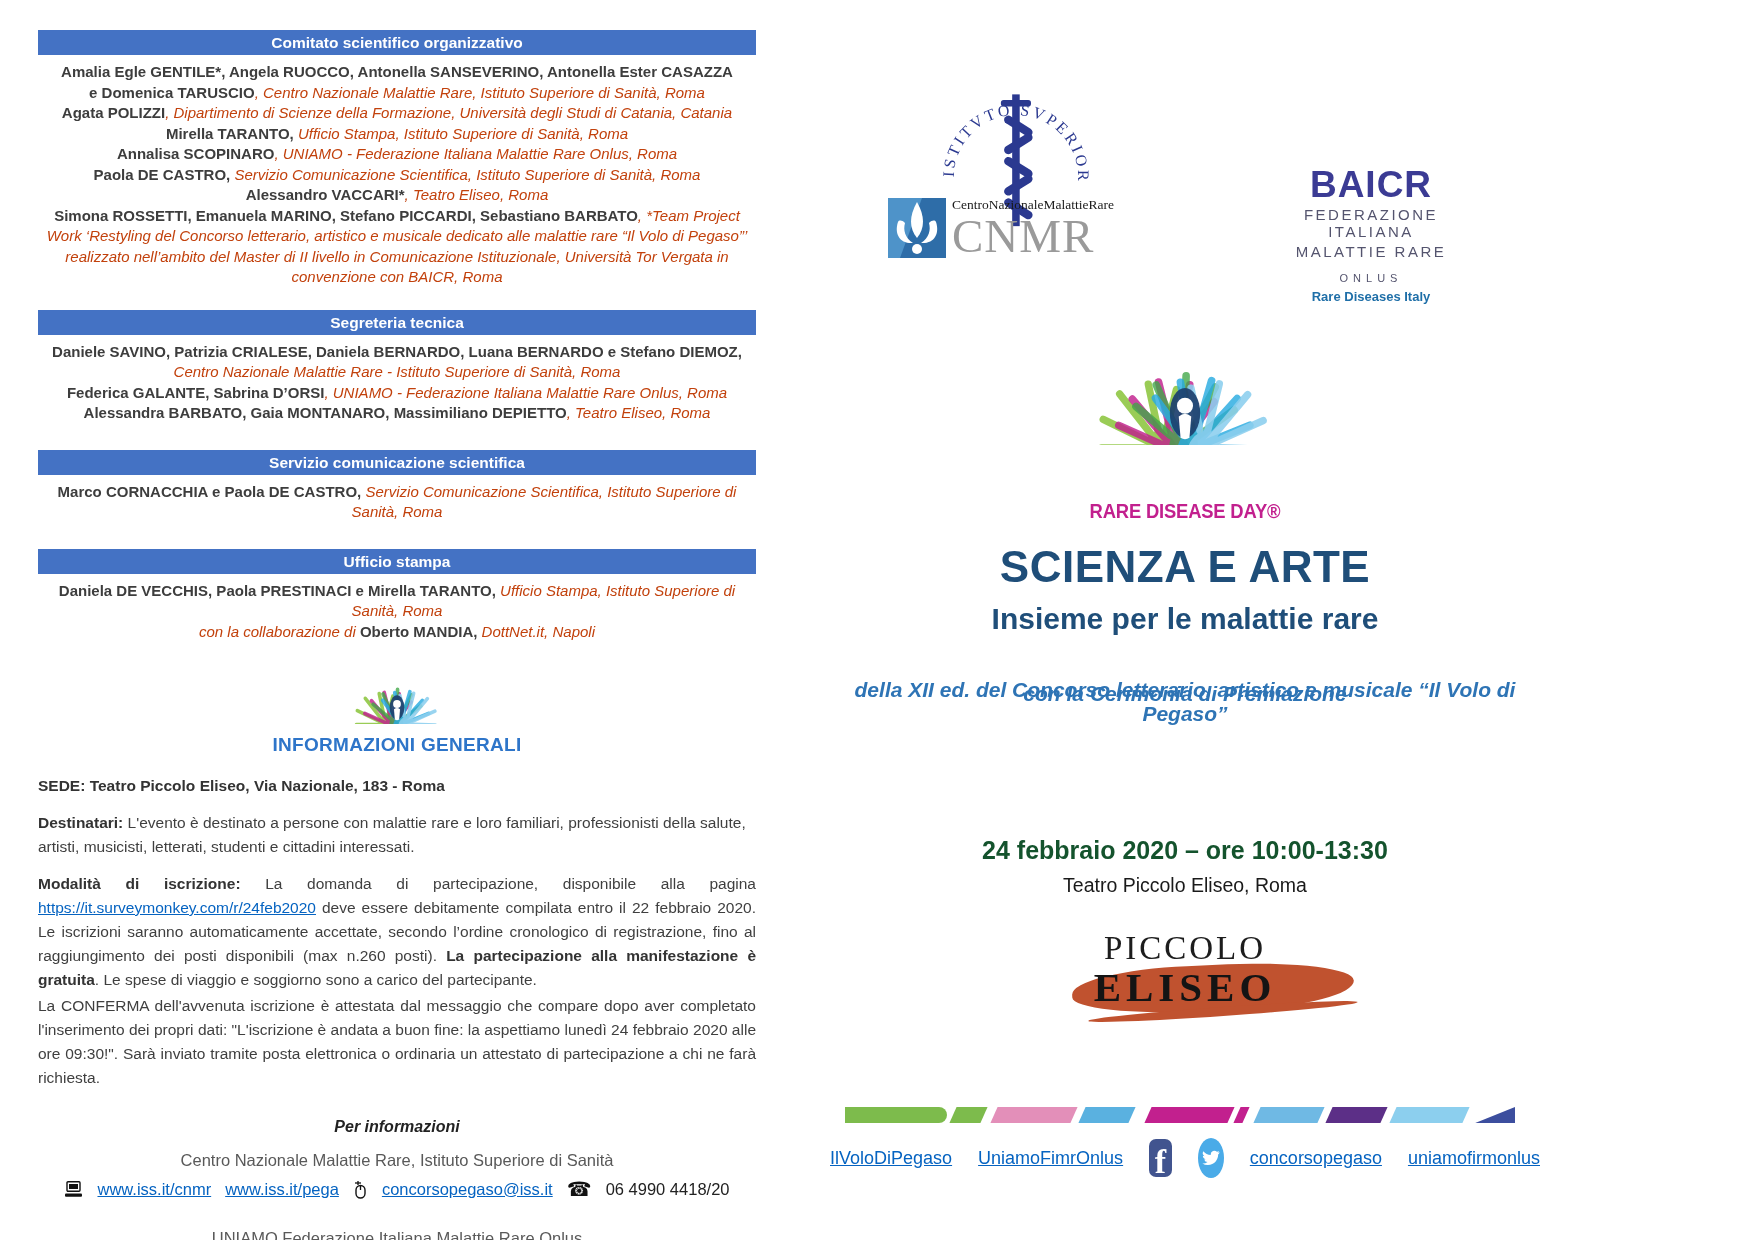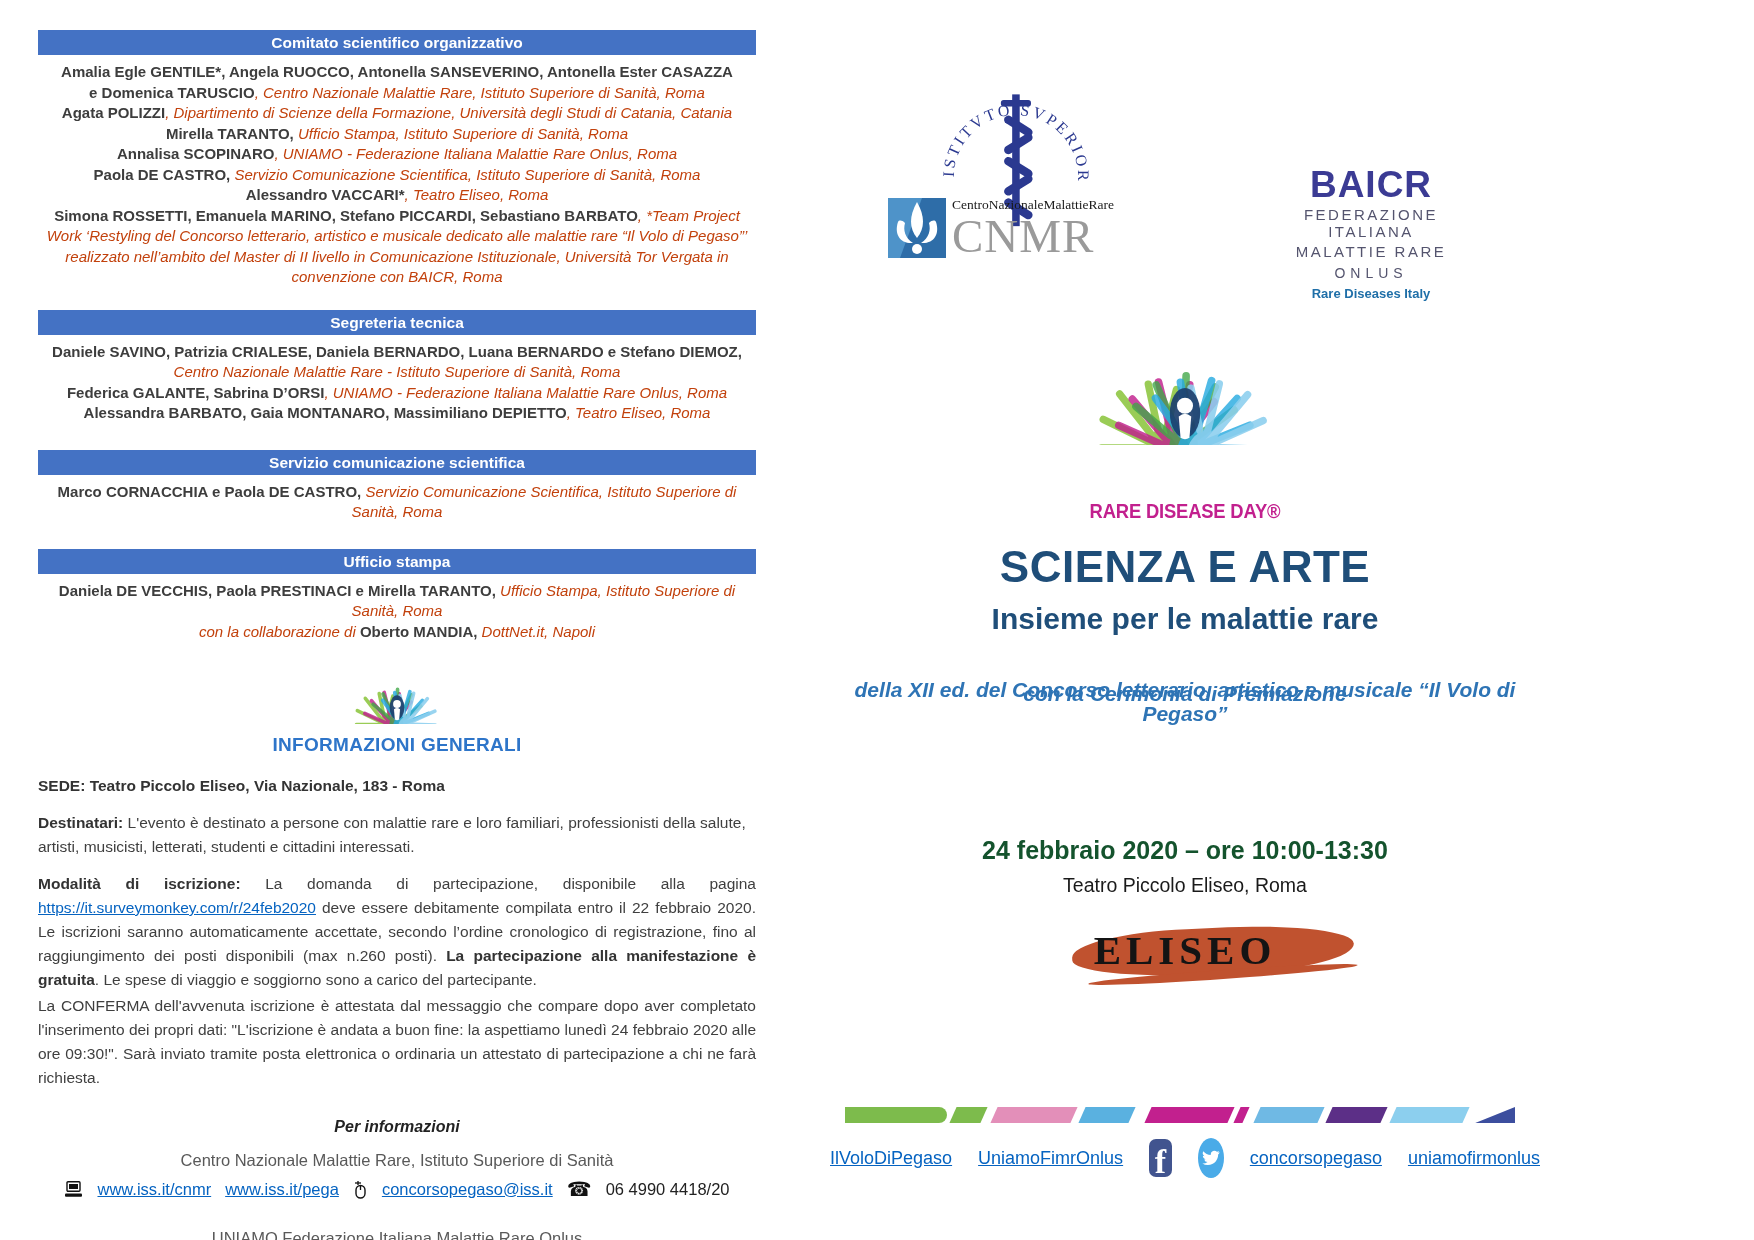--- a/index.html
+++ b/index.html
@@ -44,21 +44,21 @@
   .iss { left:105px; top:26px; }
   
   .cnmr { left:56px; top:166px; display:flex; align-items:flex-end; gap:4px; }
   .cnmr-text { display:flex; flex-direction:column; line-height:1; }
   .cnmr-name { font-family:"Liberation Serif", serif; font-size:13.5px; color:#1a1a1a; }
   .cnmr-acr  { font-family:"Liberation Serif", serif; font-size:47px; color:#9a9a9a; letter-spacing:1px; margin-top:2px; }
   
   .uniamo { left:446px; top:136px; width:190px; text-align:center; }
   .uniamo-name { font-size:37px; font-weight:bold; color:#3B3B94; letter-spacing:1px; line-height:1; }
   .uniamo-l1, .uniamo-l2 { font-size:15px; color:#54546E; letter-spacing:2.5px; margin-top:3px; }
-  .uniamo-l3 { font-size:14px; color:#54546E; letter-spacing:5px; margin-top:5px; }
+  .uniamo-l3 { font-size:11px; color:#54546E; letter-spacing:5px; margin-top:12px; }
   .uniamo-l4 { font-size:13px; font-weight:bold; color:#1F6FA8; margin-top:5px; }
 
   .rdd { left:262px; top:283px; }
   .rdd-label { top:470px; font-weight:bold; font-size:20px; color:#C2208E;
                letter-spacing:-.2px; transform:scaleX(.92); }
   .title    { top:512px; font-size:44px; font-weight:bold; color:#1F4E79; letter-spacing:.5px; }
   .subtitle { top:572px; font-size:30px; font-weight:bold; color:#1F4E79; }
   .tagline1 { top:652px; font-size:21px; font-weight:bold; font-style:italic; color:#2E74B5; }
   .tagline2 { top:648px; font-size:21px; font-weight:bold; font-style:italic; color:#2E74B5; }
   .datetime { top:806px; font-size:25px; font-weight:bold; color:#14532d;text-align:center; }
@@ -274,20 +274,21 @@
 
     <div class="abs centerband title">SCIENZA E ARTE</div>
     <div class="abs centerband subtitle">Insieme per le malattie rare</div>
     <div class="abs centerband tagline1">con la Cerimonia di Premiazione</div>
     <div class="abs centerband tagline2">della XII ed. del Concorso letterario, artistico e musicale “Il Volo di Pegaso”</div>
 
     <div class="abs centerband datetime">24 febbraio 2020 – ore 10:00-13:30</div>
     <div class="abs centerband venue">Teatro Piccolo Eliseo, Roma</div>
 
     <div class="abs centerband piccolo">
+      <div class="piccolo-line1">PICCOLO</div>
       <div class="piccolo-wrap">
         <div class="brush"></div>
         <div class="brush-tail"></div>
         <div class="piccolo-line2">ELISEO</div>
       </div>
     </div>
 
     <div class="abs strip">
       <span class="s1"></span>
       <span class="s2 sk"></span>

